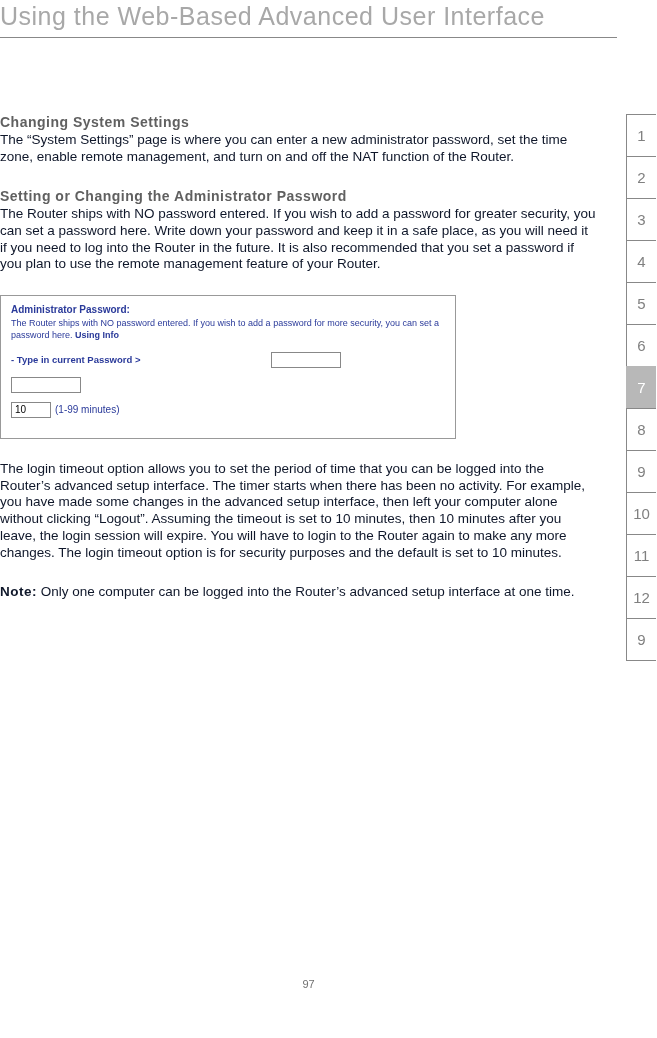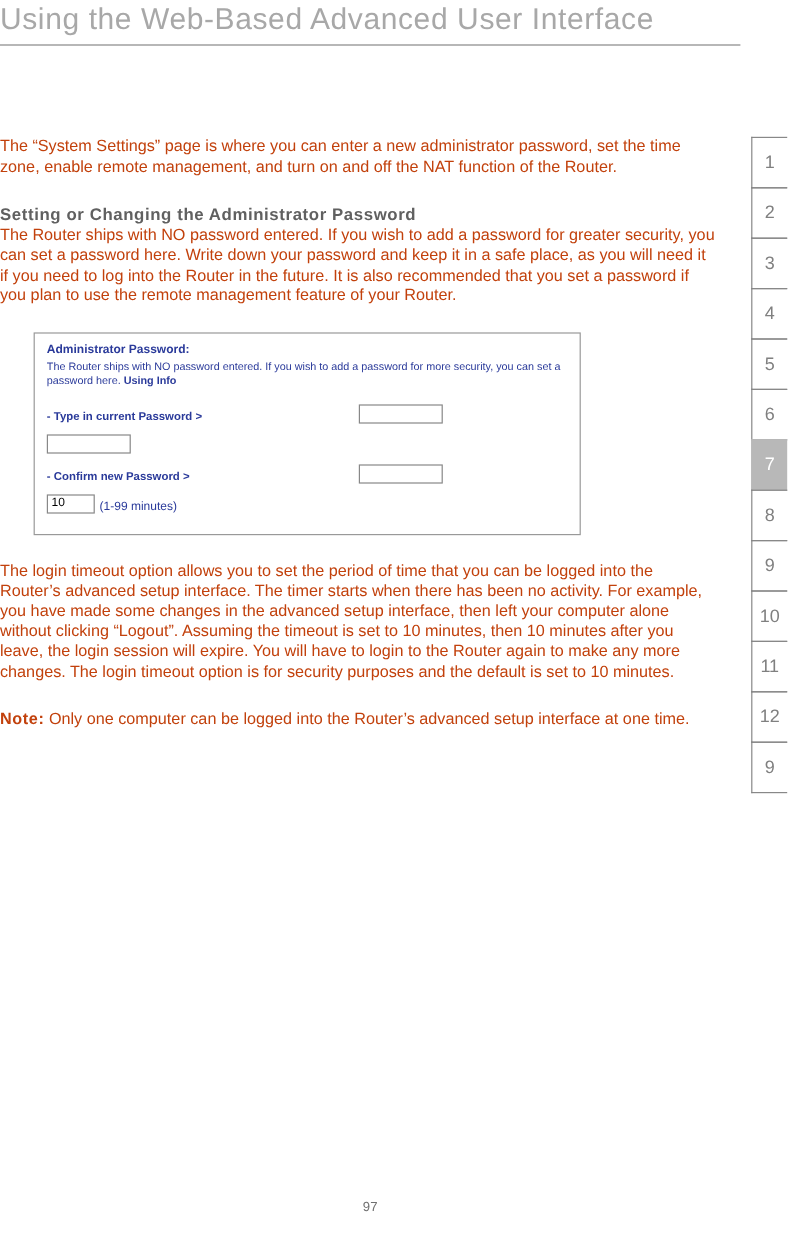--- a/index.html
+++ b/index.html
@@ -31,56 +31,55 @@
     }
     .section-heading {
       color: #606060;
       font-size: 14px;
       font-weight: bold;
       letter-spacing: 0.5px;
       margin-bottom: 2px;
       font-stretch: condensed;
     }
     .body-text {
-      color: #c2410c;
+      color: #0f172a;
       font-size: 13.5px;
       line-height: 1.25;
       margin-bottom: 22px;
     }
     .note-label {
       font-weight: bold;
       letter-spacing: 0.5px;
       font-stretch: condensed;
     }
     .screenshot-box {
       border: 1px solid #999999;
       width: 456px;
       padding: 8px 10px 14px 10px;
       margin-bottom: 22px;
       font-family: Verdana, Arial, sans-serif;
-      margin-left: 28px;
     }
     .screenshot-title {
       color: #2a3a9a;
       font-size: 10px;
       font-weight: bold;
       margin-bottom: 3px;
     }
     .screenshot-desc {
       color: #2a3a9a;
       font-size: 9px;
       line-height: 1.3;
       margin-bottom: 7px;
     }
     .more-info {
       font-weight: bold;
     }
     .form-row {
       display: flex;
-      align-items: flex-end;
+      align-items: center;
       height: 22px;
       margin-bottom: 3px;
     }
     .form-label {
       color: #2a3a9a;
       font-size: 9.5px;
       font-weight: bold;
       width: 260px;
     }
     .form-input {
@@ -117,54 +116,51 @@
       margin-bottom: -1px;
       font-stretch: condensed;
     }
     .tab.active {
       background: #b8b8b8;
       color: #ffffff;
       border-color: #b8b8b8;
     }
     .page-number {
       position: absolute;
-      bottom: 26px;
+      bottom: 48px;
       left: 0;
       right: 40px;
       text-align: center;
       color: #707070;
       font-size: 11px;
     }
   </style>
 </head>
 <body>
 
 <div class="page-title">Using the Web-Based Advanced User Interface</div>
 
 <div class="content">
 
+  <div class="section-heading">Changing System Settings</div>
   <div class="body-text">The “System Settings” page is where you can enter a new administrator password, set the time zone, enable remote management, and turn on and off the NAT function of the Router.</div>
 
   <div class="section-heading">Setting or Changing the Administrator Password</div>
   <div class="body-text">The Router ships with NO password entered. If you wish to add a password for greater security, you can set a password here. Write down your password and keep it in a safe place, as you will need it if you need to log into the Router in the future. It is also recommended that you set a password if you plan to use the remote management feature of your Router.</div>
 
   <div class="screenshot-box">
     <div class="screenshot-title">Administrator Password:</div>
     <div class="screenshot-desc">
       <span>The Router ships with NO password entered. If you wish to add a password for more security, you can set a password here. </span><span class="more-info">Using Info</span>
     </div>
     <div class="form-row">
       <span class="form-label">- Type in current Password &gt;</span>
       <input type="password" class="form-input" style="">
     </div>
     <div class="form-row">
-      <input type="password" class="form-input" style="">
-    </div>
-    <div class="form-row">
-      <span class="form-label">- Confirm new Password &gt;</span>
       <input type="password" class="form-input" style="">
     </div>
     <div class="form-row">
       <input type="text" class="form-input form-input-small" value="10" style="">
       <span class="form-suffix">(1-99 minutes)</span>
     </div>
   </div>
 
   <div class="body-text">The login timeout option allows you to set the period of time that you can be logged into the Router’s advanced setup interface. The timer starts when there has been no activity. For example, you have made some changes in the advanced setup interface, then left your computer alone without clicking “Logout”. Assuming the timeout is set to 10 minutes, then 10 minutes after you leave, the login session will expire. You will have to login to the Router again to make any more changes. The login timeout option is for security purposes and the default is set to 10 minutes.</div>
 

